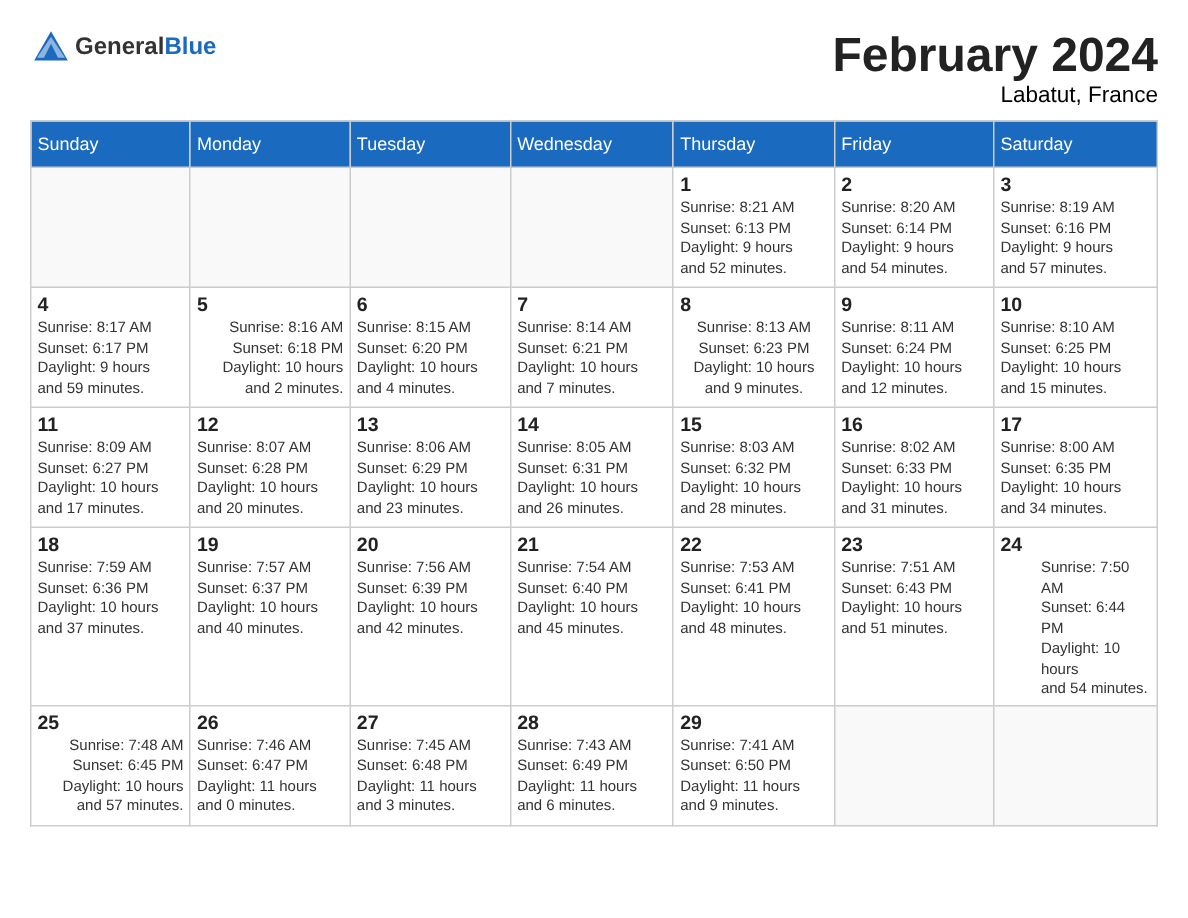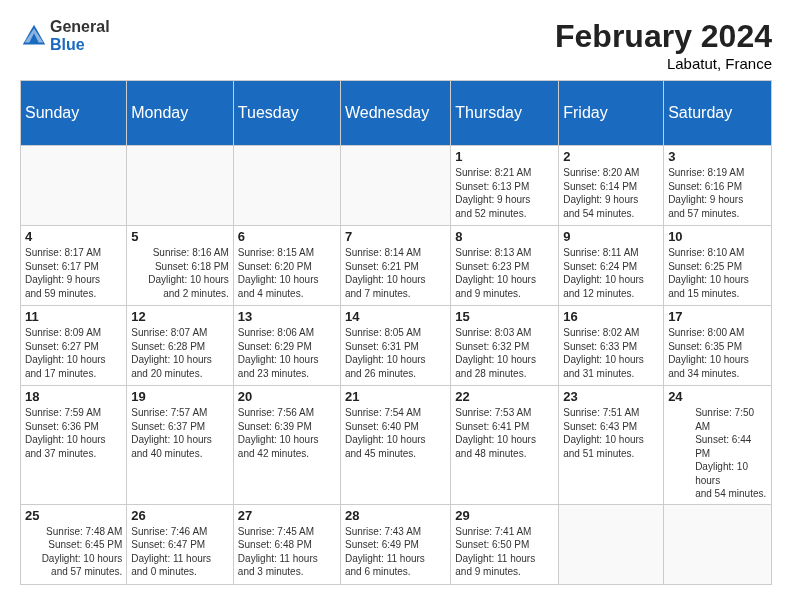--- a/index.html
+++ b/index.html
@@ -20,21 +20,21 @@
       align-items: flex-start;
       margin-bottom: 8px;
     }
     .logo {
       display: flex;
       align-items: center;
       gap: 2px;
     }
     .logo-text {
       display: flex;
-      flex-direction: column;
+      flex-direction: row;
       line-height: 1.1;
     }
     .logo-general {
       font-size: 16px;
       font-weight: bold;
       color: #333;
     }
     .logo-blue {
       font-size: 16px;
       font-weight: bold;
@@ -57,24 +57,24 @@
       color: #000000;
     }
     .calendar {
       width: 100%;
       border-collapse: collapse;
       font-size: 11px;
     }
     .calendar th {
       background: #1a6abf;
       color: #fff;
-      padding: 23px 4px;
+      padding: 8px 4px;
       text-align: left;
       font-weight: normal;
-      font-size: 16px;
+      font-size: 12px;
       border: 1px solid #ccc;
       margin-left: 36px;
     }
     .calendar td {
       border: 1px solid #ccc;
       vertical-align: top;
       padding: 3px 4px;
       width: 113px;
       min-height: 80px;
       height: 80px;
@@ -182,21 +182,21 @@
           </td>
           <td>
             <span class="day-num">7</span>
             <div class="day-info" style="white-space: pre-line;">Sunrise: 8:14 AM
 Sunset: 6:21 PM
 Daylight: 10 hours
 and 7 minutes.</div>
           </td>
           <td>
             <span class="day-num">8</span>
-            <div class="day-info" style="white-space: pre-line;">Sunrise: 8:13 AM
+            <div class="day-info" style="white-space: pre-line; text-align: center;">Sunrise: 8:13 AM
 Sunset: 6:23 PM
 Daylight: 10 hours
 and 9 minutes.</div>
           </td>
           <td>
             <span class="day-num">9</span>
             <div class="day-info" style="white-space: pre-line;">Sunrise: 8:11 AM
 Sunset: 6:24 PM
 Daylight: 10 hours
 and 12 minutes.</div>

